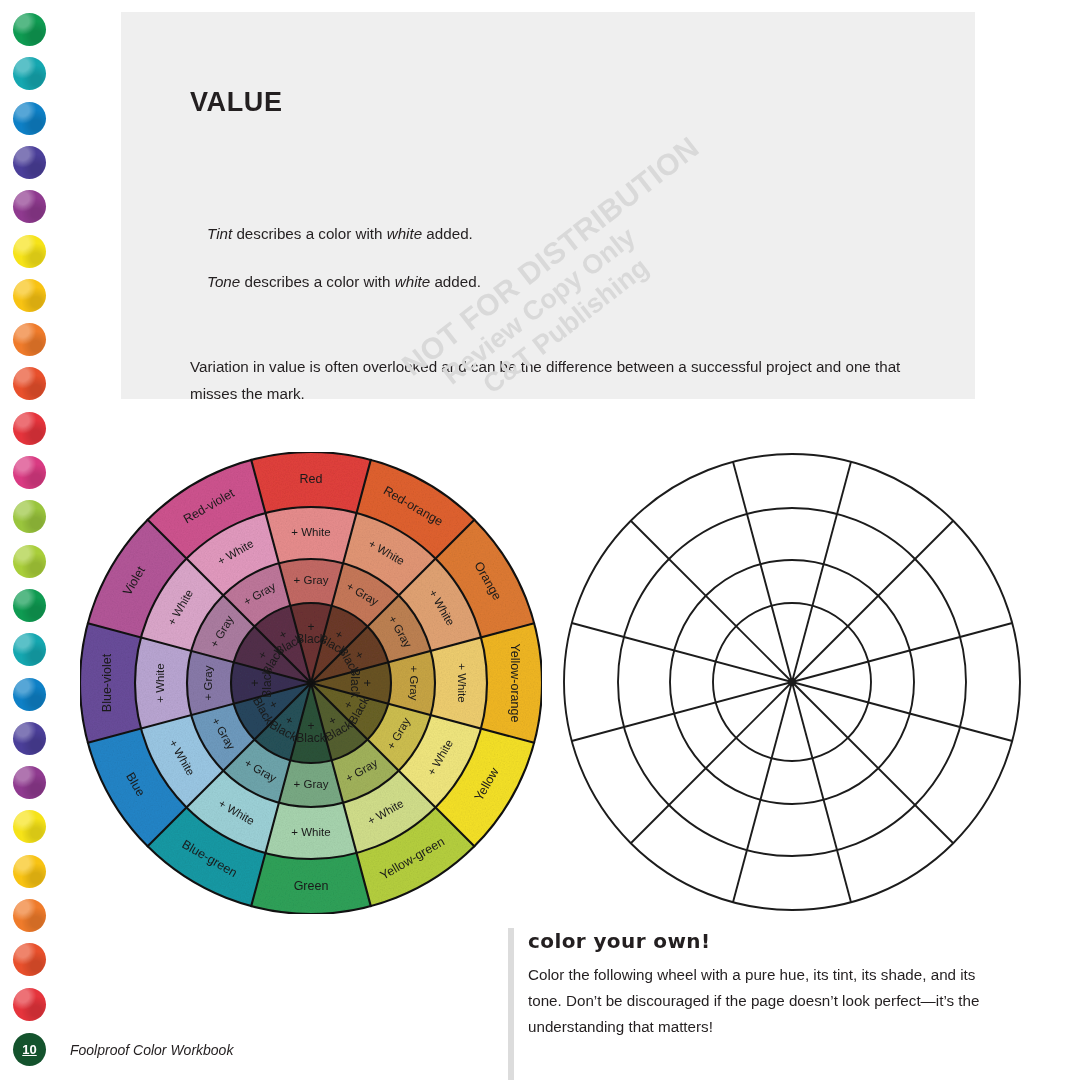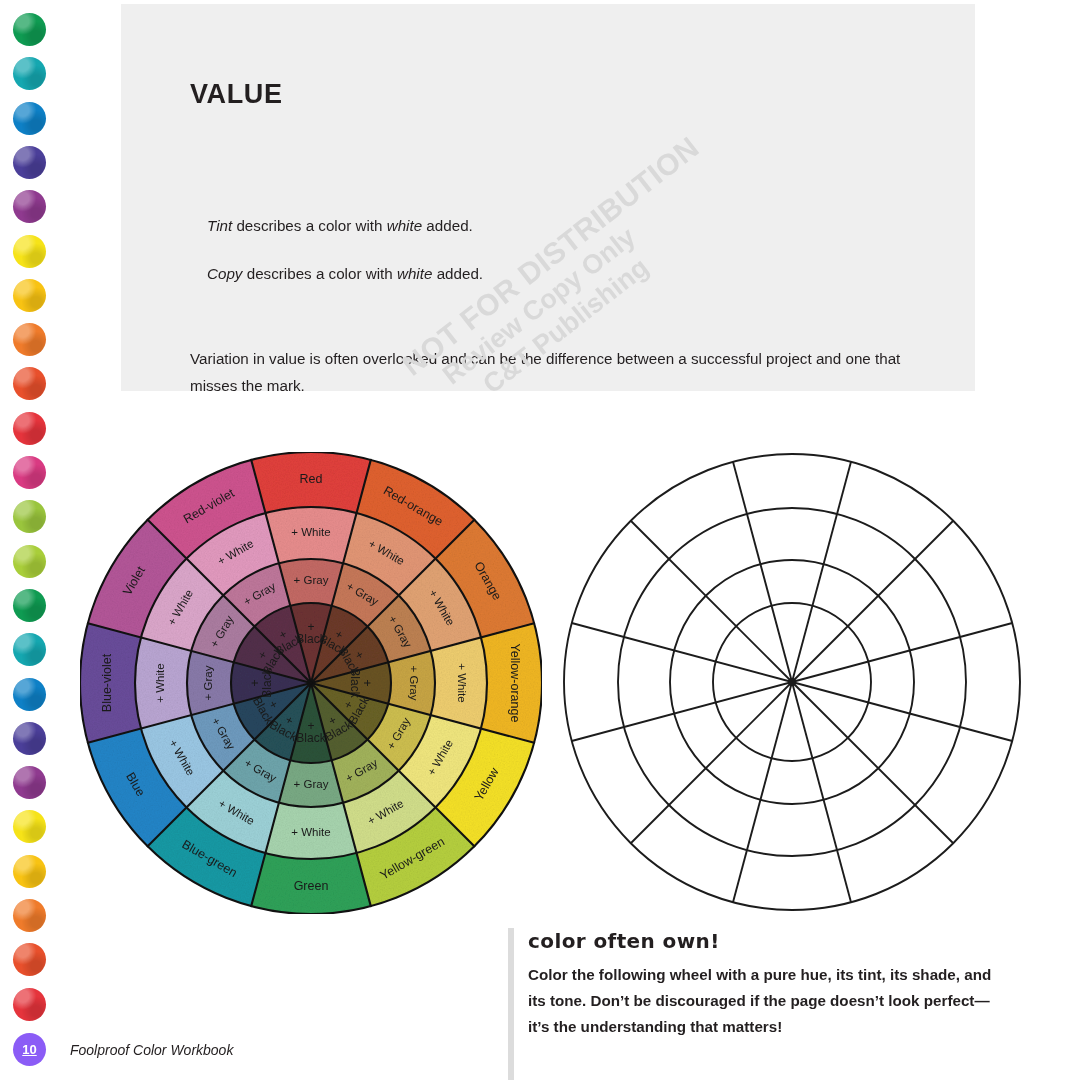--- a/index.html
+++ b/index.html
@@ -22,21 +22,21 @@
   .dot::after{
     content:"";position:absolute;inset:0;border-radius:50%;
     background-image:
       radial-gradient(circle at 30% 25%, rgba(255,255,255,.30) 0 18%, rgba(255,255,255,0) 40%),
       radial-gradient(circle at 70% 70%, rgba(0,0,0,.12) 0 16%, rgba(0,0,0,0) 45%);
     mix-blend-mode:normal;
   }
 
   
   #value-panel{
-    position:absolute;left:121px;top:4px;width:854px;height:387px;
+    position:absolute;left:121px;top:12px;width:854px;height:387px;
     background:#efefef;
   }
   #value-title{
     position:absolute;left:69px;top:75px;
     font-size:27px;font-weight:bold;letter-spacing:.6px;
     color:#231f20;
   }
   .body-p{
     position:absolute;left:69px;width:730px;
     font-size:15.2px;line-height:27px;color:#231f20;
@@ -70,27 +70,27 @@
 
   
   #cyo-rule{position:absolute;left:508px;top:928px;width:6px;height:152px;background:#dcdcdc;}
   #cyo-title{
     position:absolute;left:528px;top:929px;
     font-size:20px;color:#231f20;
     font-family:"DejaVu Sans", sans-serif;font-weight:bold;letter-spacing:.4px;
   }
   #cyo-body{
     position:absolute;left:528px;top:962px;width:470px;
-    font-size:15.2px;line-height:26px;color:#231f20;font-weight:bold;
+    font-size:15.2px;line-height:26px;color:#231f20;
   }
 
   
   #page-badge{
     position:absolute;left:13px;top:1033px;width:33px;height:33px;border-radius:50%;
-    background:#8b5cf6;color:#fff;font-size:13px;font-weight:bold;
+    background:#14532d;color:#fff;font-size:13px;font-weight:bold;
     display:flex;align-items:center;justify-content:center;text-decoration:underline;
   }
   #footer-title{
     position:absolute;left:70px;top:1042px;
     font-size:14px;font-style:italic;font-weight:normal;color:#231f20;
   }
 </style>
 </head>
 <body>
 
@@ -120,21 +120,21 @@
       <div class="dot" style="top: 899px; background: rgb(239, 123, 43);"></div>
       <div class="dot" style="top: 943.3px; background: rgb(232, 80, 44);"></div>
       <div class="dot" style="top: 987.6px; background: rgb(229, 52, 60);"></div>
     </div>
 
   <div id="value-panel">
     <div id="value-title">VALUE</div>
 
 
     <div class="body-p indent-p" id="p-term-0" style="top:180px;margin-top:28px;"><em class="i">Tint</em> describes a color with <em class="i">white</em> added.</div>
-    <div class="body-p indent-p" id="p-term-2" style="top:256px;"><em class="i">Copy</em> describes a color with <em class="i">white</em> added.</div>
+    <div class="body-p indent-p" id="p-term-2" style="top:256px;"><em class="i">Tone</em> describes a color with <em class="i">white</em> added.</div>
 
     <div class="body-p" id="p-closing" style="top:293px;margin-top:48px;">Variation in value is often overlooked and can be the difference between a successful project and one that misses the mark.</div>
   </div>
 
   <div id="watermark">
     <div id="wm1">NOT FOR DISTRIBUTION</div>
     <div id="wm2">Review Copy Only</div>
     <div id="wm3">C&amp;T Publishing</div>
   </div>
 
@@ -288,19 +288,19 @@
         <line x1="230" y1="230" x2="170.98925771662525" y2="450.2310883939076" class="blank-line" stroke="#1c1c1c"></line>
         <line x1="230" y1="230" x2="68.77965388946717" y2="391.2203461105329" class="blank-line" stroke="#1c1c1c"></line>
         <line x1="230" y1="230" x2="9.768911606092445" y2="289.0107422833748" class="blank-line" stroke="#1c1c1c"></line>
         <line x1="230" y1="230" x2="9.768911606092388" y2="170.98925771662536" class="blank-line" stroke="#1c1c1c"></line>
         <line x1="230" y1="230" x2="68.77965388946714" y2="68.77965388946717" class="blank-line" stroke="#1c1c1c"></line>
         <circle cx="230" cy="230" r="4" fill="#1c1c1c"></circle>
       </svg>
   </div>
 
   <div id="cyo-rule"></div>
-  <div id="cyo-title">color often own!</div>
+  <div id="cyo-title">color your own!</div>
   <div id="cyo-body">Color the following wheel with a pure hue, its tint, its shade, and its tone. Don’t be discouraged if the page doesn’t look perfect—it’s the understanding that matters!</div>
 
   <div id="page-badge">10</div>
   <div id="footer-title">Foolproof Color Workbook</div>
 
 </div>
 
 </body></html>

